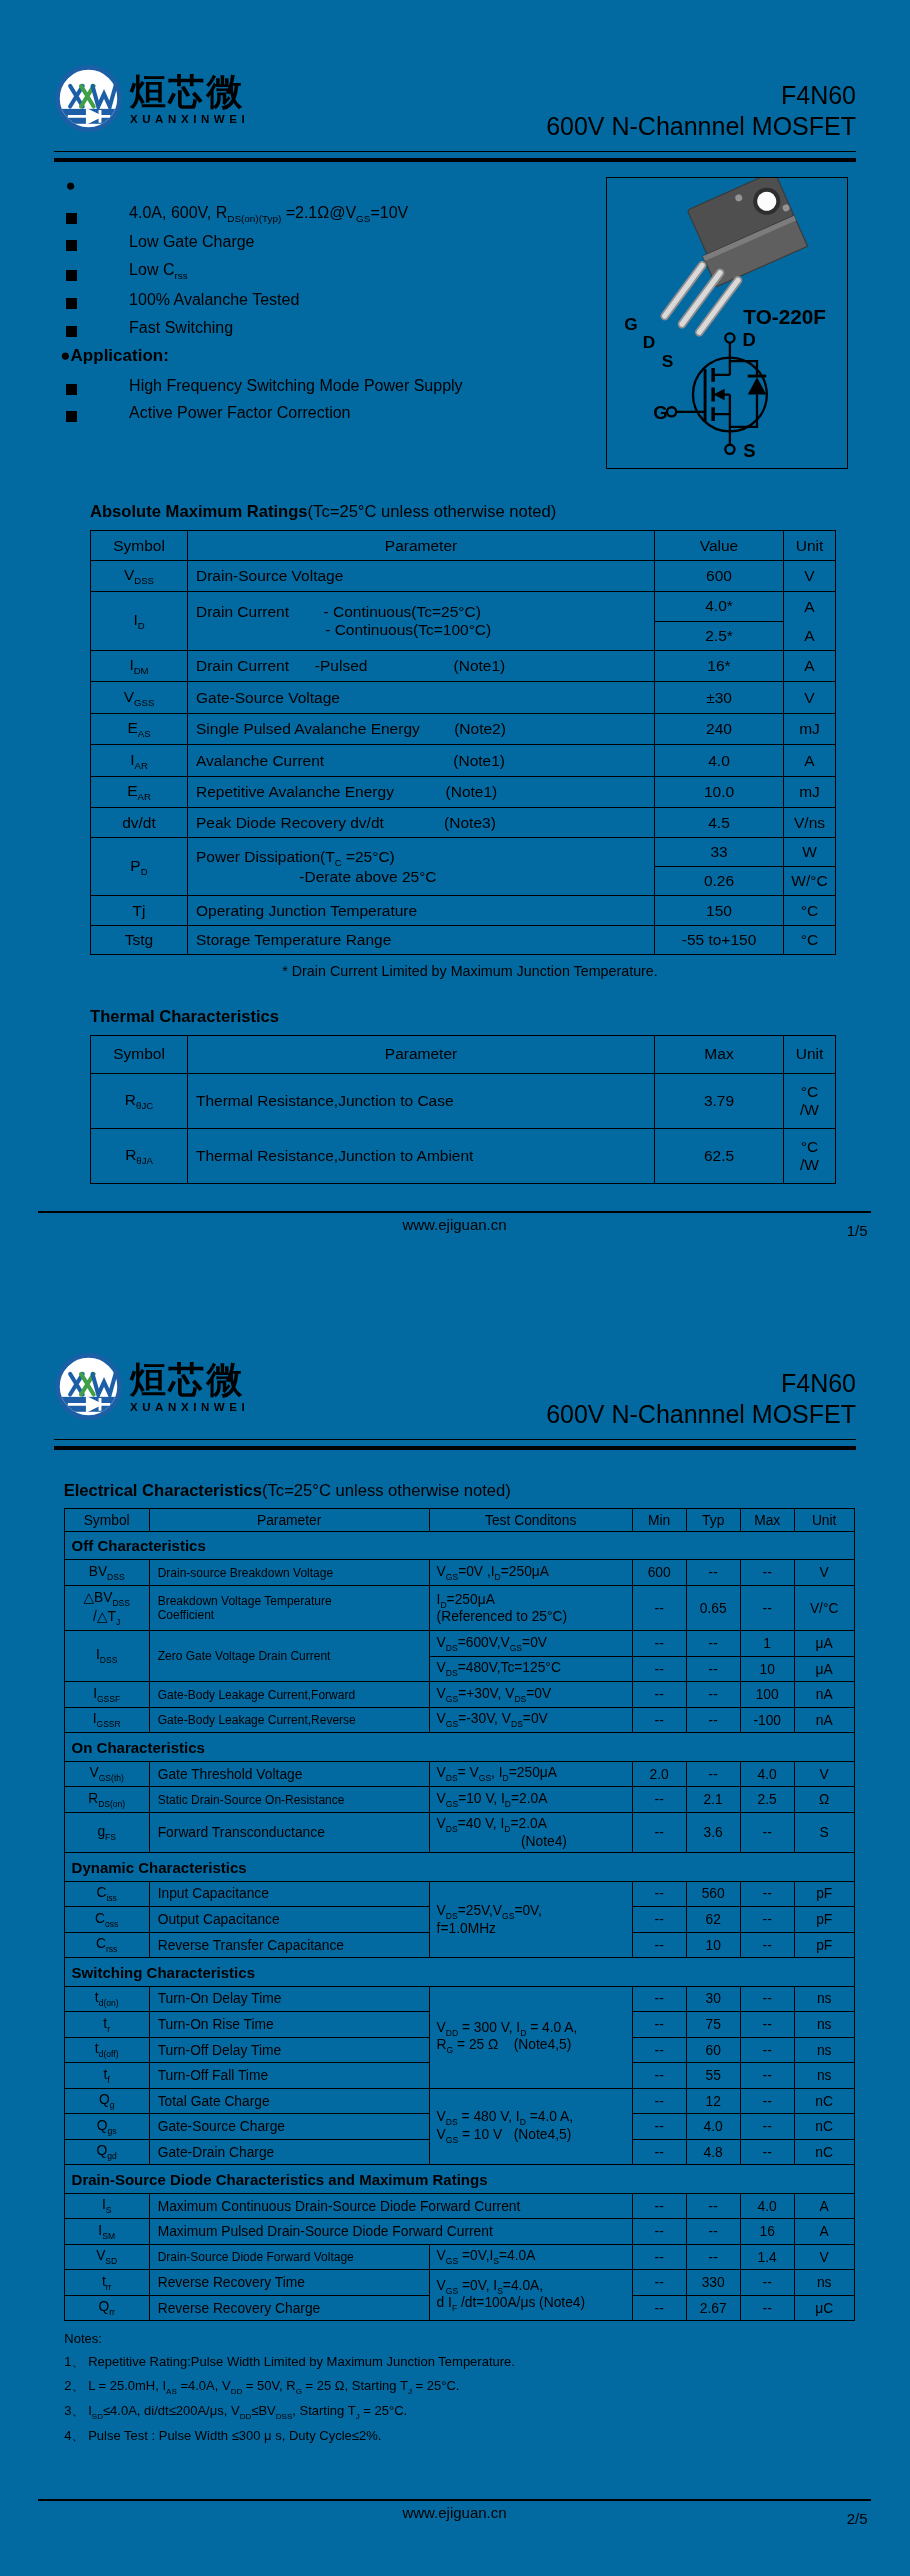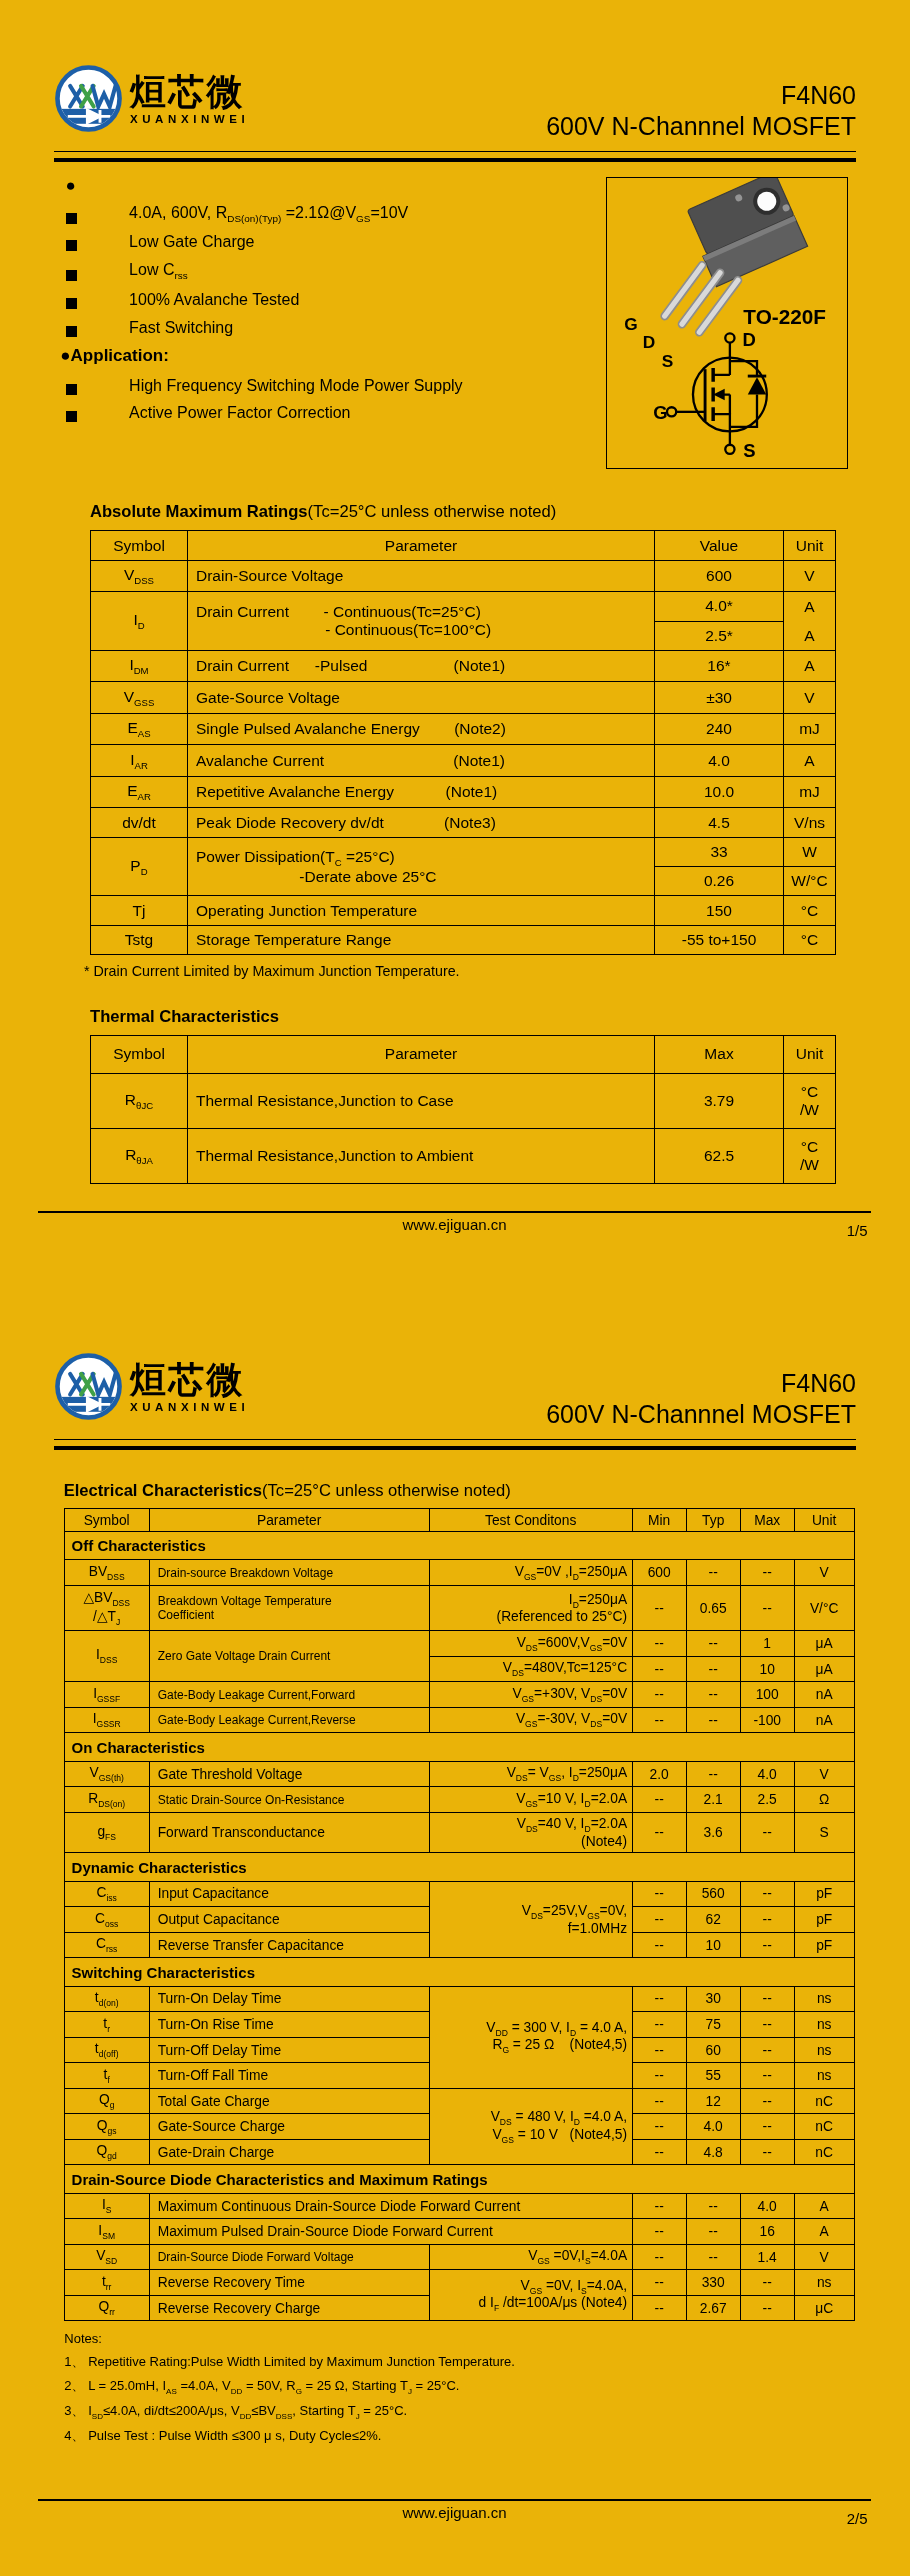--- a/index.html
+++ b/index.html
@@ -1,17 +1,17 @@
 <!DOCTYPE html>
 <html style="font-size:9.2px"><head>
 <meta charset="utf-8">
 <style>
   html,body{margin:0;padding:0;background:#fff;}
   body{width:910px;font-family:"Liberation Sans",sans-serif;color:#000;}
-  .page{width:910px;height:1288px;background:#eab308;box-sizing:border-box;
+  .page{width:910px;height:1288px;background:#0369a1;box-sizing:border-box;
         padding:0 54px;display:flex;flex-direction:column;overflow:hidden;position:relative;}
   
   .doc-header{display:flex;justify-content:space-between;align-items:flex-start;margin-top:64px;}
   .logo{display:flex;align-items:center;}
   .logo-text{margin-left:6.9px;}
   .logo-cn{font-size:36px;font-weight:bold;letter-spacing:2.3px;font-family:"DejaVu Sans",sans-serif;line-height:1.1;}
   .logo-en{font-size:11.5px;font-weight:600;letter-spacing:4.6px;margin-top:1.1px;}
   .titles{text-align:right;margin-top:16px;}
   .model{font-size:25px;font-weight:normal;line-height:1.2;}
   .subtitle{font-size:25px;line-height:1.3;}
@@ -36,27 +36,27 @@
   table.ds-table{border-collapse:collapse;table-layout:fixed;border:1.7px solid #000;}
   .ds-table th,.ds-table td{border:1.1px solid #000;vertical-align:middle;}
   table.abs,table.thermal{width:746px;margin-left:36px;}
   table.elec{width:791px;margin-left:9.7px;}
   .abs th,.abs td{font-size:15.5px;padding:5.2px 5.7px;}
   .thermal th,.thermal td{font-size:15.5px;padding:9.2px 5.7px;}
   .elec th,.elec td{font-size:13.8px;padding:3.4px 4.6px;}
   .ds-table th{font-weight:normal;text-align:center;}
   td.sym{text-align:center;white-space:pre-wrap;}
   td.param{text-align:left;padding-left:8px;white-space:pre-wrap;}
-  td.cond{text-align:right;padding-left:6.9px;white-space:pre-wrap;}
+  td.cond{text-align:left;padding-left:6.9px;white-space:pre-wrap;}
   td.num{text-align:center;}
   td.small{font-size:12px;}
   td.nbb{border-bottom-style:hidden;}
   tr.section-row td{font-weight:bold;text-align:left;font-size:15px;padding:5.2px 5.7px 5.2px 6.9px;}
   sub{font-size:62%;}
-  .footnote{font-size:14.3px;margin:8px 0 0 30px;}
+  .footnote{font-size:14.3px;margin:8px 0 0 30px;text-align:center;}
   
   .notes{margin:9.2px 0 0 10.3px;font-size:13px;}
   .notes-title{margin-bottom:6.9px;}
   .notes .li-row{font-size:13px;margin-bottom:6.3px;}
   
   .doc-footer{margin-top:auto;margin-left:-16px;margin-right:-15px;border-top:2.9px solid #000;
               padding-top:3px;margin-bottom:55px;position:relative;text-align:center;font-size:15px;}
   .doc-footer .pg{position:absolute;right:3.4px;top:9.2px;}
 </style>
 </head>

